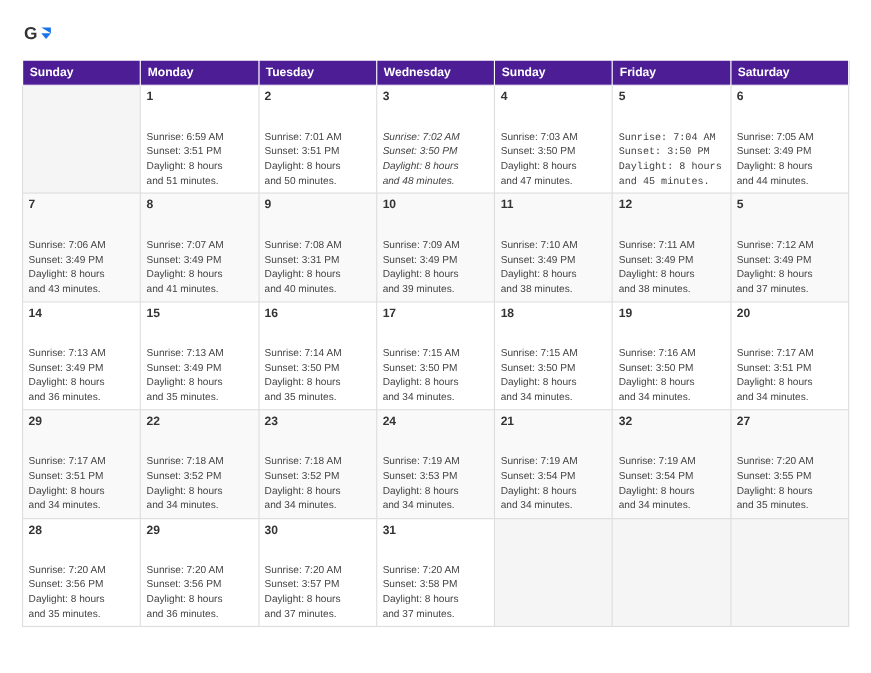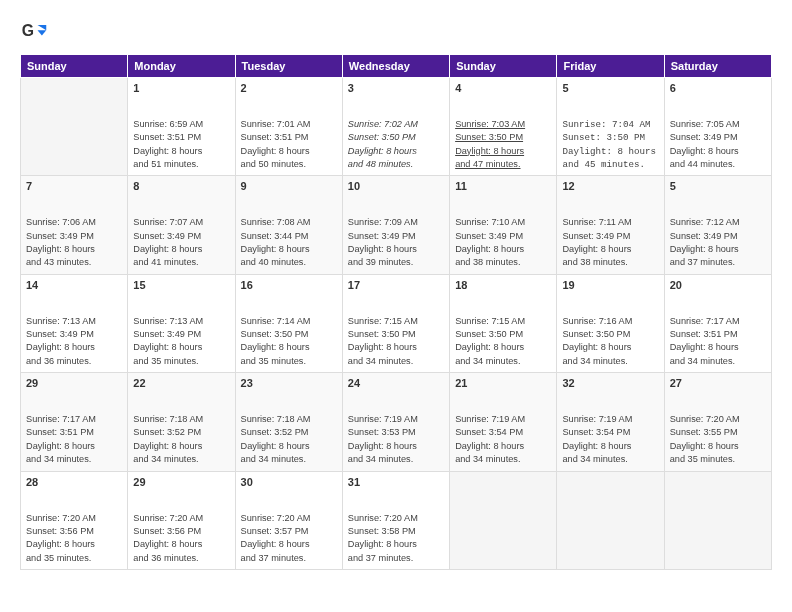--- a/index.html
+++ b/index.html
@@ -148,21 +148,21 @@
           </td>
           <td>
             <span class="day-number">3</span>
             <div class="day-info" style="white-space: pre-line; font-style: italic;">Sunrise: 7:02 AM
 Sunset: 3:50 PM
 Daylight: 8 hours
 and 48 minutes.</div>
           </td>
           <td>
             <span class="day-number">4</span>
-            <div class="day-info" style="white-space: pre-line; text-decoration: underline;">Sunrise: 7:03 AM
+            <div class="day-info" style="white-space: pre-line;">Sunrise: 7:03 AM
 Sunset: 3:50 PM
 Daylight: 8 hours
 and 47 minutes.</div>
           </td>
           <td>
             <span class="day-number">5</span>
             <div class="day-info" style="white-space: pre-line; font-family: Liberation Mono, monospace;">Sunrise: 7:04 AM
 Sunset: 3:50 PM
 Daylight: 8 hours
 and 45 minutes.</div>
@@ -186,21 +186,21 @@
           <td>
             <span class="day-number">8</span>
             <div class="day-info" style="white-space: pre-line;">Sunrise: 7:07 AM
 Sunset: 3:49 PM
 Daylight: 8 hours
 and 41 minutes.</div>
           </td>
           <td>
             <span class="day-number">9</span>
             <div class="day-info" style="white-space: pre-line;">Sunrise: 7:08 AM
-Sunset: 3:44 PM
+Sunset: 3:31 PM
 Daylight: 8 hours
 and 40 minutes.</div>
           </td>
           <td>
             <span class="day-number">10</span>
             <div class="day-info" style="white-space: pre-line;">Sunrise: 7:09 AM
 Sunset: 3:49 PM
 Daylight: 8 hours
 and 39 minutes.</div>
           </td>

